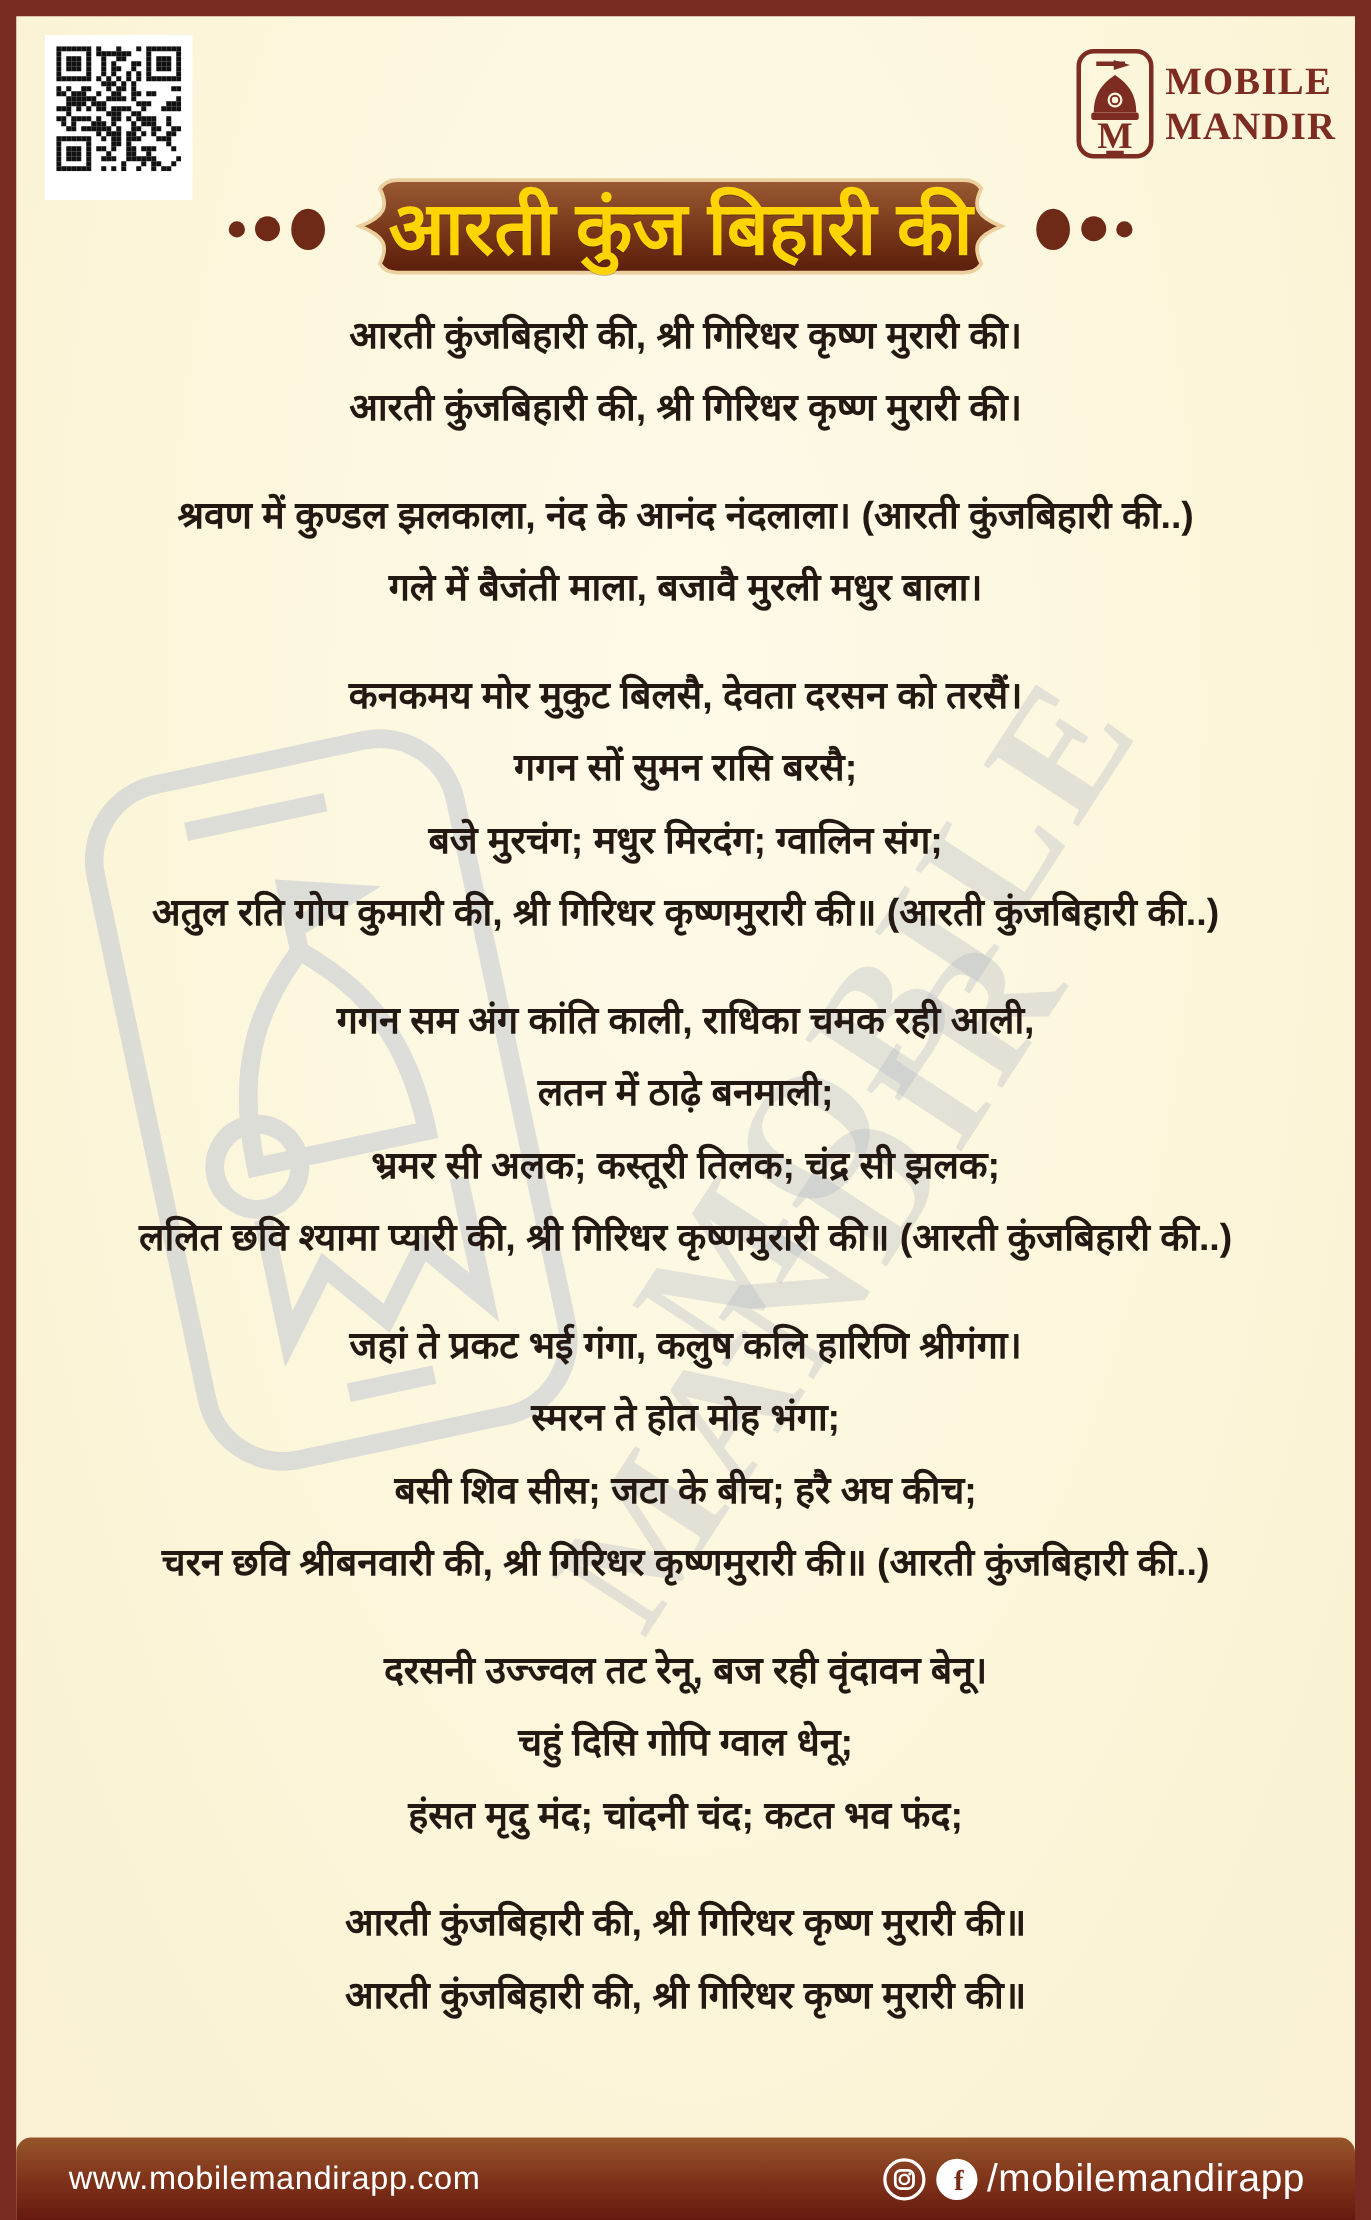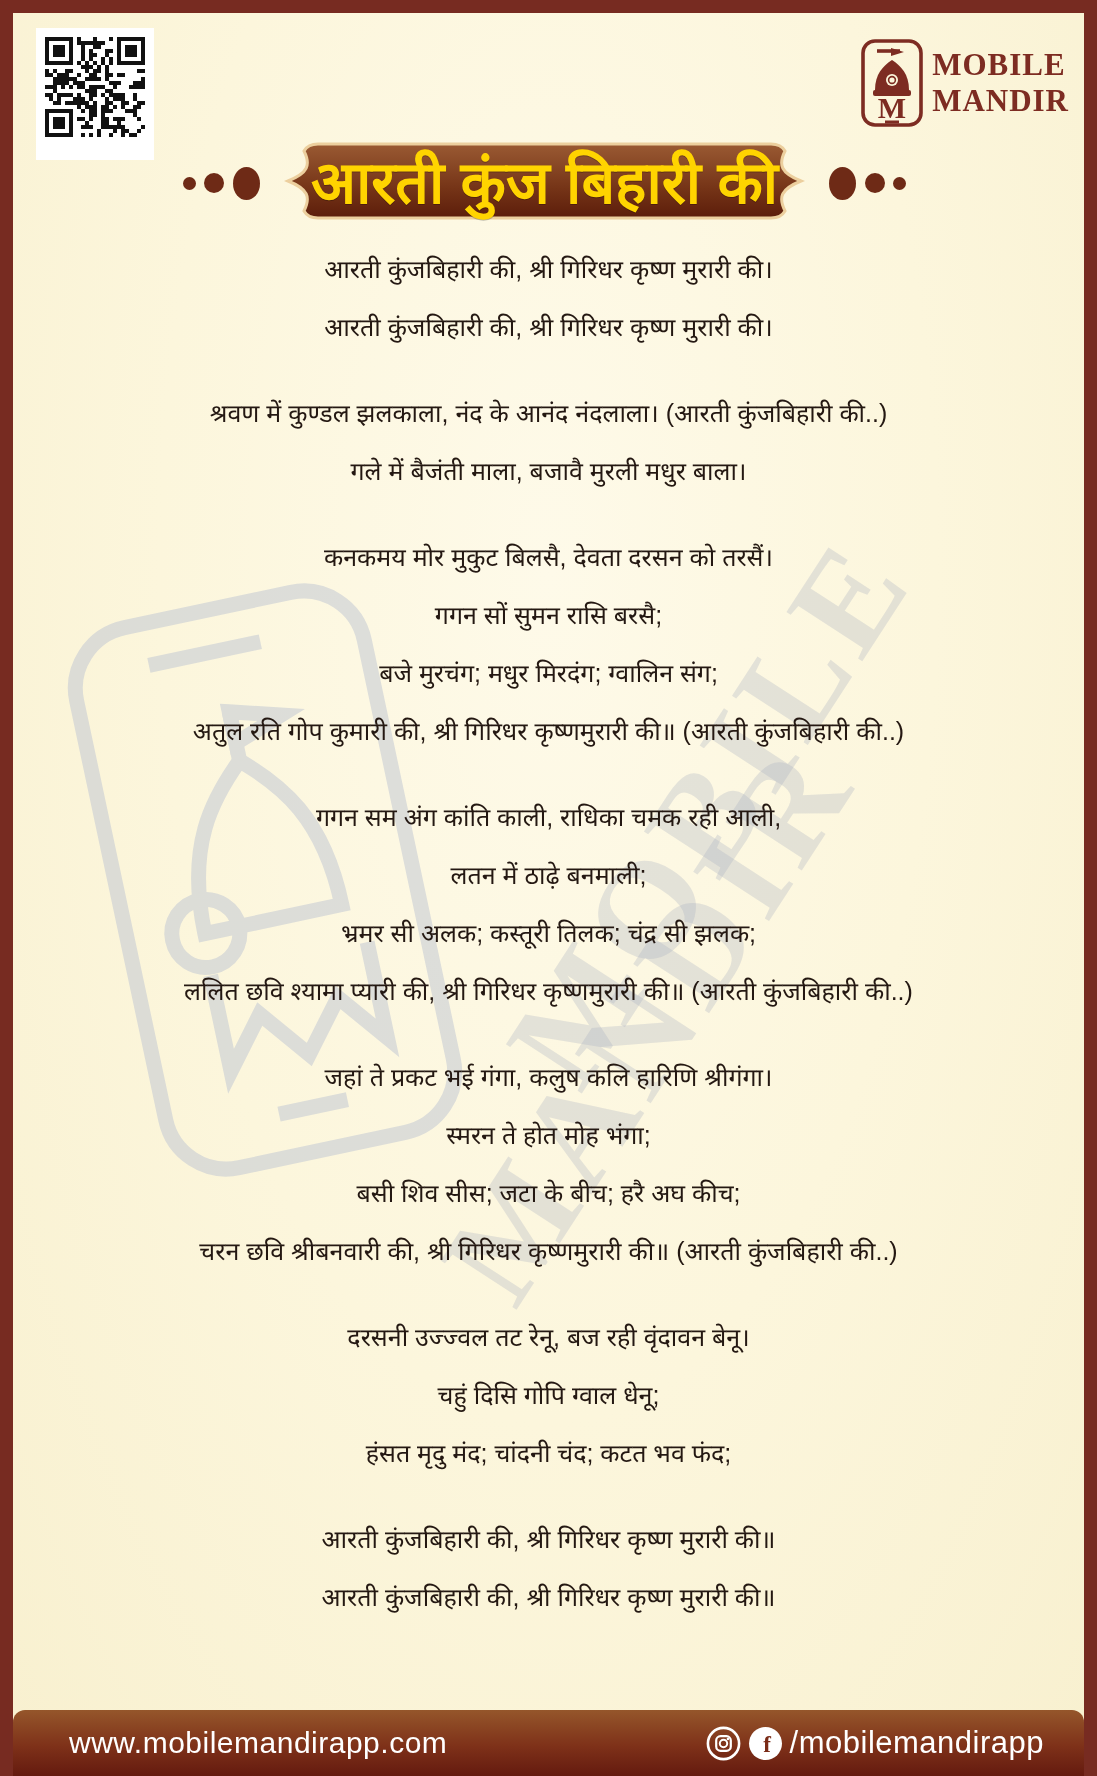--- a/index.html
+++ b/index.html
@@ -26,27 +26,27 @@
   
   .watermark{position:absolute;inset:0;z-index:1;pointer-events:none;}
   .wm-word{position:absolute;font-family:"Liberation Serif",serif;font-weight:700;font-size:138px;
     letter-spacing:8px;color:rgba(168,176,193,0.30);white-space:nowrap;}
   .wm-word.w1{left:709px;top:812px;transform:translate(-50%,-50%) rotate(-57deg);}
   .wm-word.w2{left:648px;top:1022px;transform:translate(-50%,-50%) rotate(-57deg);}
   .wm-phone{position:absolute;left:100px;top:590px;transform:rotate(-12deg);opacity:.55;}
   
   .verses{position:absolute;left:28px;right:28px;top:240px;text-align:center;z-index:3;}
   .verse{margin-bottom:28px;}
-  .verse-line{font-size:25px;font-weight:400;line-height:58px;color:#241812;white-space:nowrap;}
+  .verse-line{font-size:30px;font-weight:700;line-height:58px;color:#241812;white-space:nowrap;}
   
   .footer{position:absolute;left:13px;right:13px;bottom:0;height:66px;z-index:45;
     border-radius:12px 12px 0 0;
     background:linear-gradient(180deg,#95562b 0%,#7e3119 55%,#641a0f 100%);}
-  .footer-site{position:absolute;left:56px;top:50%;transform:translateY(-50%);color:#ffffff;
-    font-size:30px;letter-spacing:.5px;}
+  .footer-site{position:absolute;left:42px;top:50%;transform:translateY(-50%);color:#ffffff;
+    font-size:26px;letter-spacing:.5px;}
   .footer-right{position:absolute;right:40px;top:50%;transform:translateY(-50%);
     display:flex;align-items:center;gap:7px;}
   .footer-handle{color:#ffffff;font-size:31px;letter-spacing:.5px;}
 </style>
 </head>
 <body>
 
 <div class="page">
 
   <div class="watermark">

